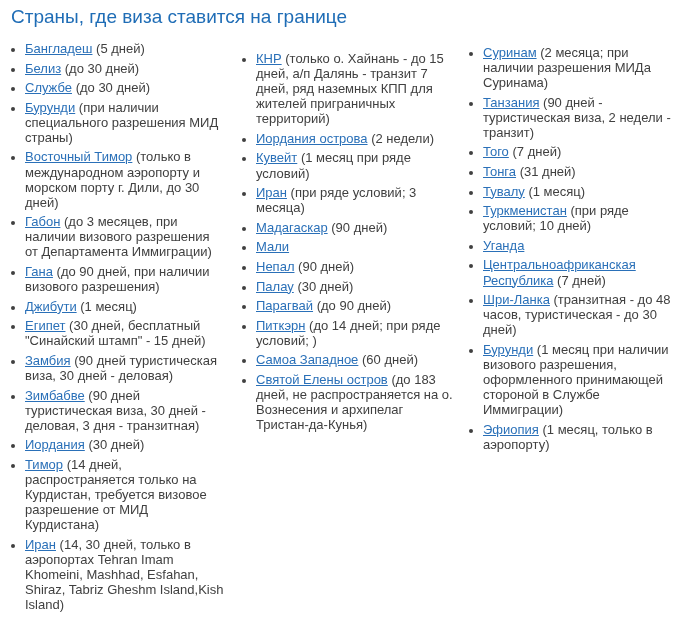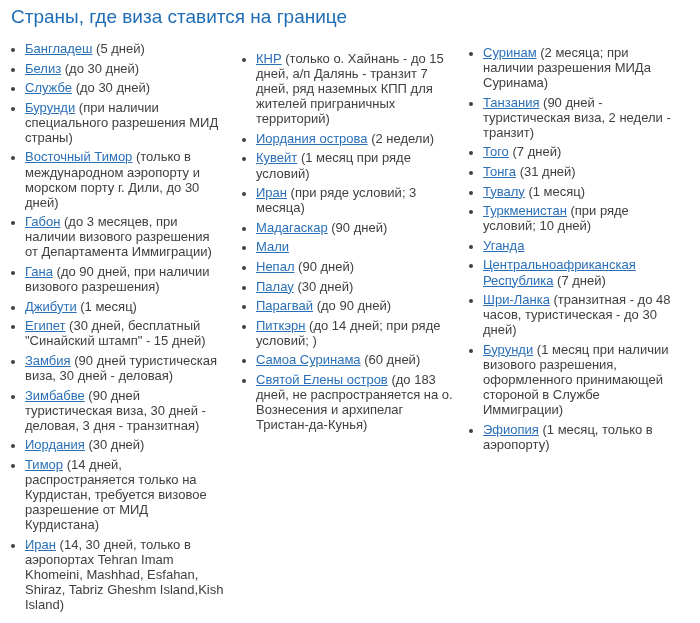--- a/index.html
+++ b/index.html
@@ -84,21 +84,21 @@
         <li><a class="country-link" href="#">КНР</a> <span class="visa-note">(только о. Хайнань - до 15 дней, а/п Далянь - транзит 7 дней, ряд наземных КПП для жителей приграничных территорий)</span></li>
         <li><a class="country-link" href="#">Иордания острова</a> <span class="visa-note">(2 недели)</span></li>
         <li><a class="country-link" href="#">Кувейт</a> <span class="visa-note">(1 месяц при ряде условий)</span></li>
         <li><a class="country-link" href="#">Иран</a> <span class="visa-note">(при ряде условий; 3 месяца)</span></li>
         <li><a class="country-link" href="#">Мадагаскар</a> <span class="visa-note">(90 дней)</span></li>
         <li><a class="country-link" href="#">Мали</a></li>
         <li><a class="country-link" href="#">Непал</a> <span class="visa-note">(90 дней)</span></li>
         <li><a class="country-link" href="#">Палау</a> <span class="visa-note">(30 дней)</span></li>
         <li><a class="country-link" href="#">Парагвай</a> <span class="visa-note">(до 90 дней)</span></li>
         <li><a class="country-link" href="#">Питкэрн</a> <span class="visa-note">(до 14 дней; при ряде условий; )</span></li>
-        <li><a class="country-link" href="#">Самоа Суринама</a> <span class="visa-note">(60 дней)</span></li>
+        <li><a class="country-link" href="#">Самоа Западное</a> <span class="visa-note">(60 дней)</span></li>
         <li><a class="country-link" href="#">Святой Елены остров</a> <span class="visa-note">(до 183 дней, не распространяется на о. Вознесения и архипелаг Тристан-да-Кунья)</span></li>
       </ul>
     <ul class="col col-3">
         <li><a class="country-link" href="#">Суринам</a> <span class="visa-note">(2 месяца; при наличии разрешения МИДа Суринама)</span></li>
         <li><a class="country-link" href="#">Танзания</a> <span class="visa-note">(90 дней - туристическая виза, 2 недели - транзит)</span></li>
         <li><a class="country-link" href="#">Того</a> <span class="visa-note">(7 дней)</span></li>
         <li><a class="country-link" href="#">Тонга</a> <span class="visa-note">(31 дней)</span></li>
         <li><a class="country-link" href="#">Тувалу</a> <span class="visa-note">(1 месяц)</span></li>
         <li><a class="country-link" href="#">Туркменистан</a> <span class="visa-note">(при ряде условий; 10 дней)</span></li>
         <li><a class="country-link" href="#">Уганда</a></li>

